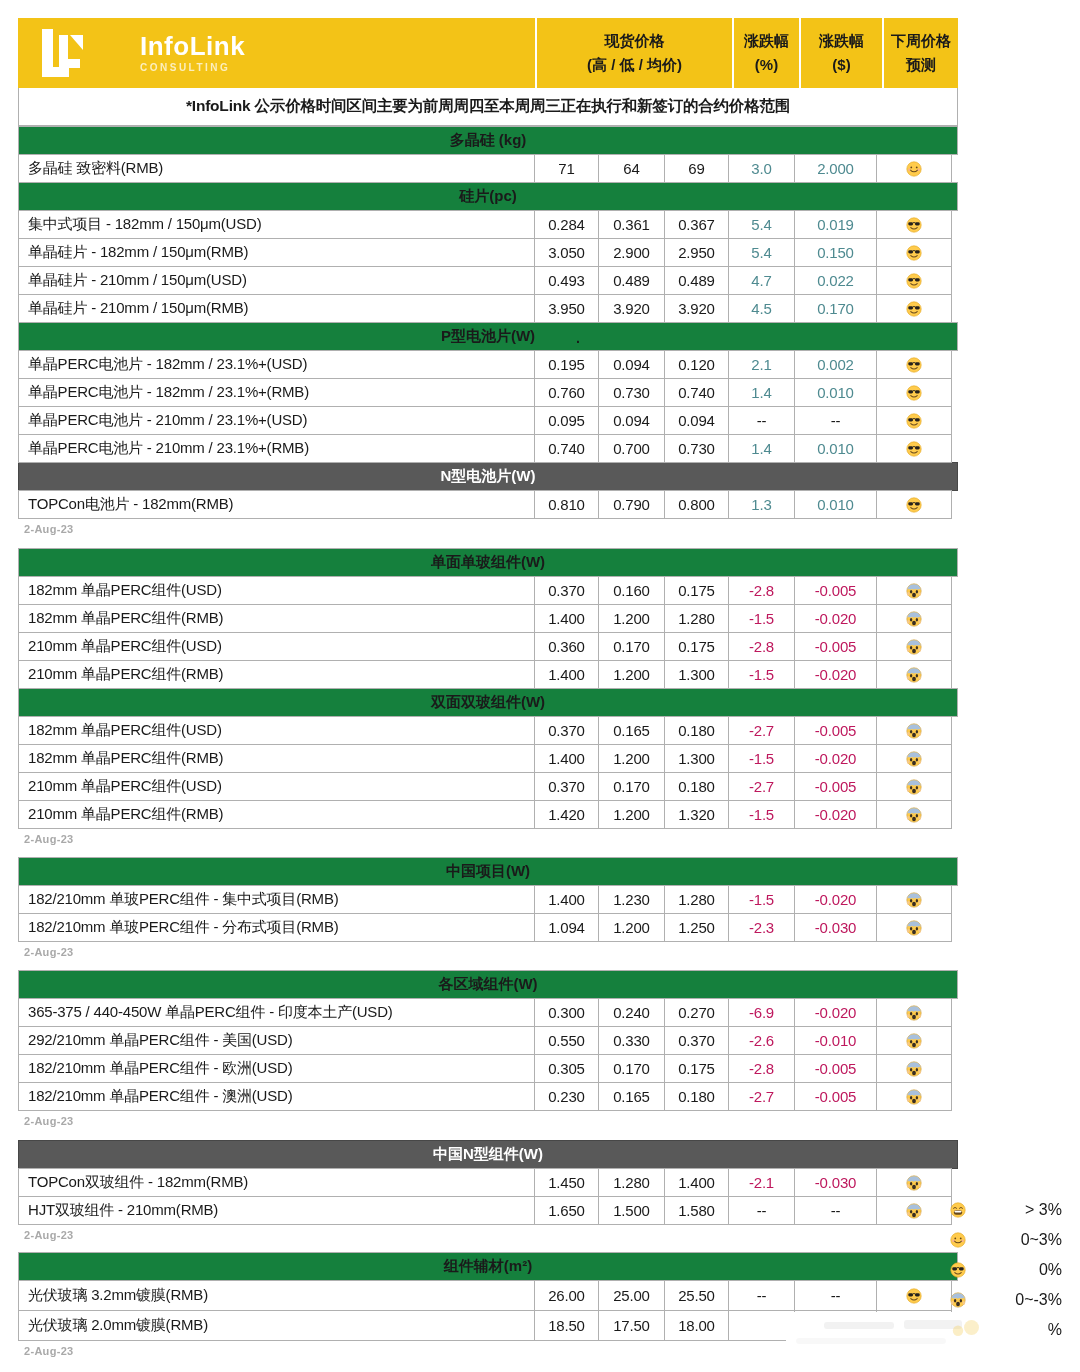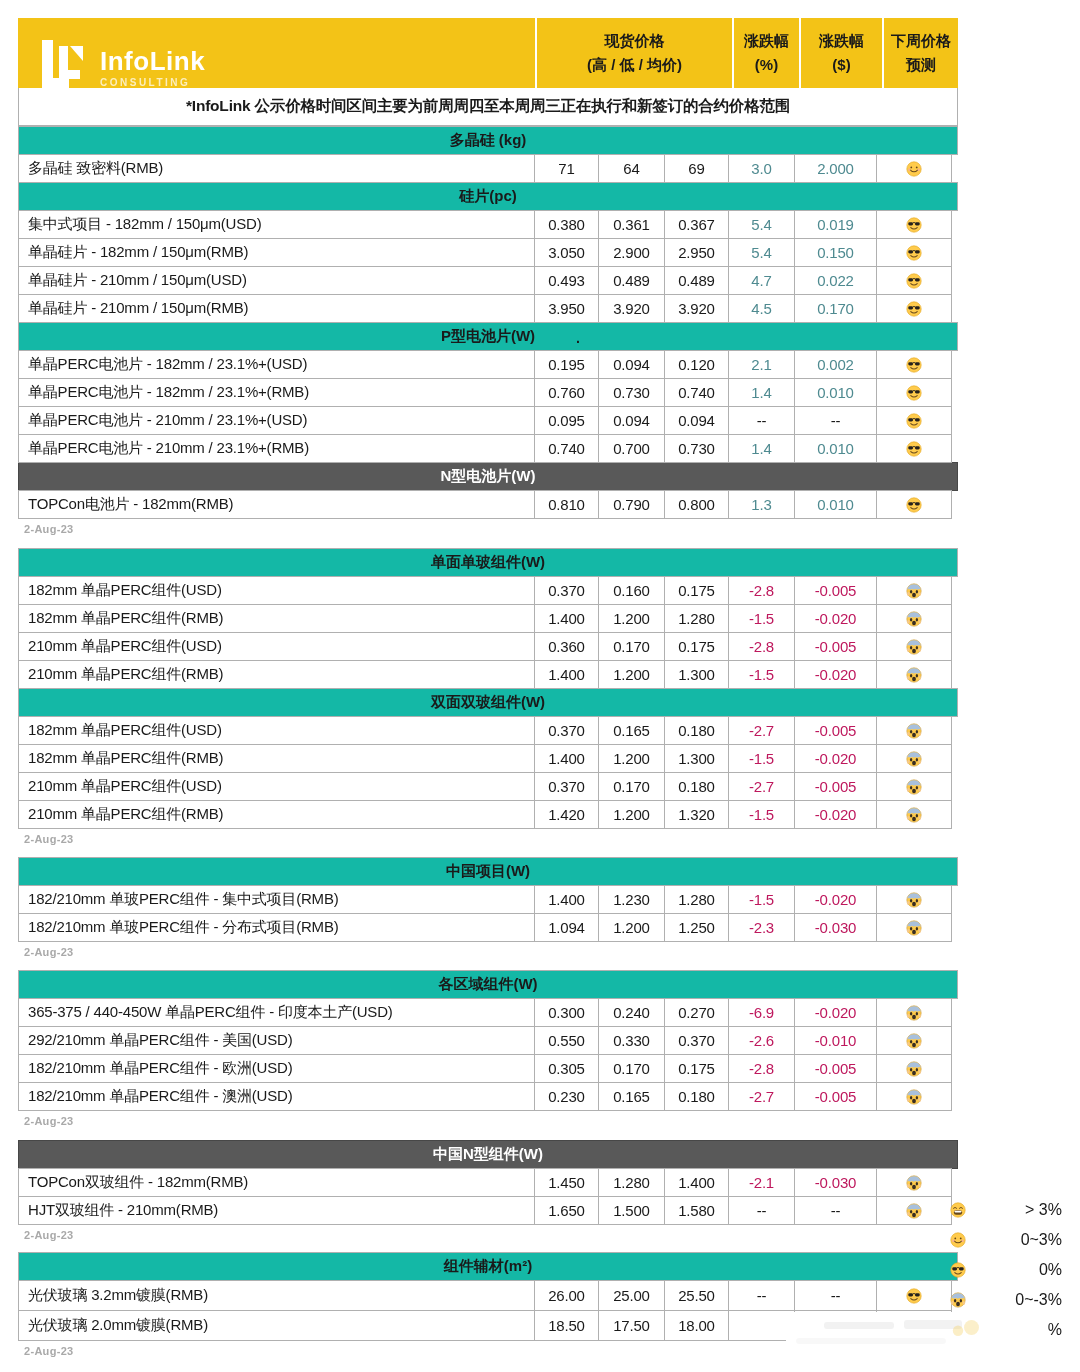--- a/index.html
+++ b/index.html
@@ -1,40 +1,40 @@
 <!DOCTYPE html>
 <html><head>
 <meta charset="utf-8">
 <style>
   html,body{margin:0;padding:0;background:#fff;}
   .canvas{position:relative;width:1080px;height:1372px;background:#ffffff;
     font-family:"Liberation Sans","DejaVu Sans",sans-serif;color:#1a1a1a;overflow:hidden;}
 
   
   .yhead{position:absolute;left:18px;top:18px;width:940px;height:70px;background:#F3C317;display:flex;box-sizing:border-box;}
-  .logo-cell{width:517px;display:flex;align-items:flex-end;padding-left:24px;box-sizing:border-box;}
+  .logo-cell{width:517px;display:flex;align-items:center;padding-left:24px;box-sizing:border-box;gap:40px;}
   .mono{position:relative;width:46px;height:48px;margin-right:12px;}
   .mono .b1{position:absolute;left:0;top:0;width:11px;height:48px;background:#fff;}
   .mono .b1b{position:absolute;left:0;bottom:0;width:27px;height:10px;background:#fff;}
   .mono .b2{position:absolute;left:17px;top:6px;width:9px;height:33px;background:#fff;}
   .mono .b2b{position:absolute;left:17px;top:30px;width:21px;height:9px;background:#fff;}
   .mono .tri{position:absolute;left:28px;top:6px;width:0;height:0;border-left:13px solid transparent;border-top:15px solid #fff;}
   .brand{font-size:26px;font-weight:bold;color:#fff;letter-spacing:.5px;line-height:1;}
   .sub{font-size:10px;color:rgba(255,255,255,.72);letter-spacing:2.5px;margin-top:3px;font-weight:bold;}
   .hcell{display:flex;flex-direction:column;justify-content:center;align-items:center;
     font-weight:bold;font-size:15px;line-height:1.6;border-left:2px solid #fff;box-sizing:border-box;text-align:center;}
   .hcell.spot{width:197px}.hcell.pct{width:67px}.hcell.usd{width:83px}.hcell.fc{width:76px}
 
   
   .note{position:absolute;left:18px;top:88px;width:940px;height:38px;display:flex;align-items:center;justify-content:center;
     font-weight:bold;font-size:15.5px;border:1px solid #b0b0b0;border-top:none;box-sizing:border-box;background:#fff;letter-spacing:-0.2px;}
 
   
   .block{position:absolute;left:18px;width:940px;}
-  .sec{height:29px;background:#14b8a6;border:1px solid #b0b0b0;display:flex;align-items:center;justify-content:center;
+  .sec{height:29px;background:#15803d;border:1px solid #b0b0b0;display:flex;align-items:center;justify-content:center;
     font-weight:bold;font-size:15px;box-sizing:border-box;margin-top:-1px;}
   .block > .sec:first-child{margin-top:0;}
   .sec.dark{background:#595959;color:#ffffff;border-color:#474747;}
   .row{display:flex;margin-top:-1px;height:29px;}
   .tall .row{height:31px;}
   .cell{border:1px solid #b0b0b0;box-sizing:border-box;display:flex;align-items:center;justify-content:center;
     font-size:15px;font-weight:500;background:#fff;margin-left:-1px;letter-spacing:-0.2px;}
   .cell.name{justify-content:flex-start;padding-left:9px;margin-left:0;width:517px;}
   .c1{width:65px}.c2{width:67px}.c3{width:65px}.c4{width:67px}.c5{width:83px}.c6{width:76px}
   .pos{color:#4E8A90}.neg{color:#be185d}
@@ -113,21 +113,21 @@
               <circle cx="13.4" cy="8" r="1.1" fill="#66471B"></circle>
               <path d="M5.5 11.3 q4.5 4.4 9 0" stroke="#66471B" stroke-width="1.3" fill="none" stroke-linecap="round"></path>
               <circle cx="4.2" cy="11" r="1.5" fill="#F4A8A0" opacity="0.75"></circle>
               <circle cx="15.8" cy="11" r="1.5" fill="#F4A8A0" opacity="0.75"></circle>
             </svg>
           </div>
         </div>
         <div class="sec">硅片(pc)</div>
         <div class="row">
           <div class="cell name">集中式项目 - 182mm / 150μm(USD)</div>
-          <div class="cell c1">0.380</div>
+          <div class="cell c1">0.284</div>
           <div class="cell c2">0.361</div>
           <div class="cell c3">0.367</div>
           <div class="cell c4 pos">5.4</div>
           <div class="cell c5 pos">0.019</div>
           <div class="cell c6">
             <svg width="16" height="16" viewBox="0 0 20 20">
               <circle cx="10" cy="10" r="9" fill="#FFCB4C" stroke="#E3A823" stroke-width="0.8"></circle>
               <rect x="2.8" y="6.6" width="6" height="4" rx="1.8" fill="#26211c"></rect>
               <rect x="11.2" y="6.6" width="6" height="4" rx="1.8" fill="#26211c"></rect>
               <path d="M8.6 7.4 q1.4 -1.2 2.8 0" stroke="#26211c" stroke-width="1.1" fill="none"></path>

